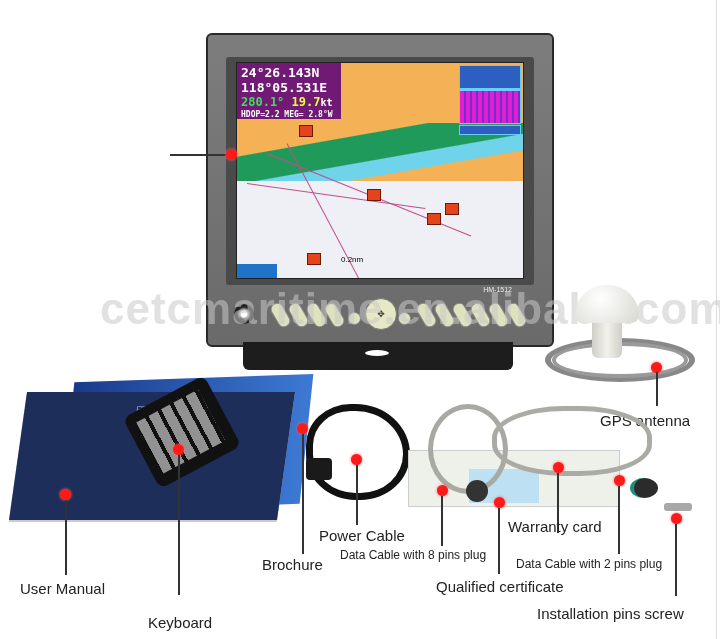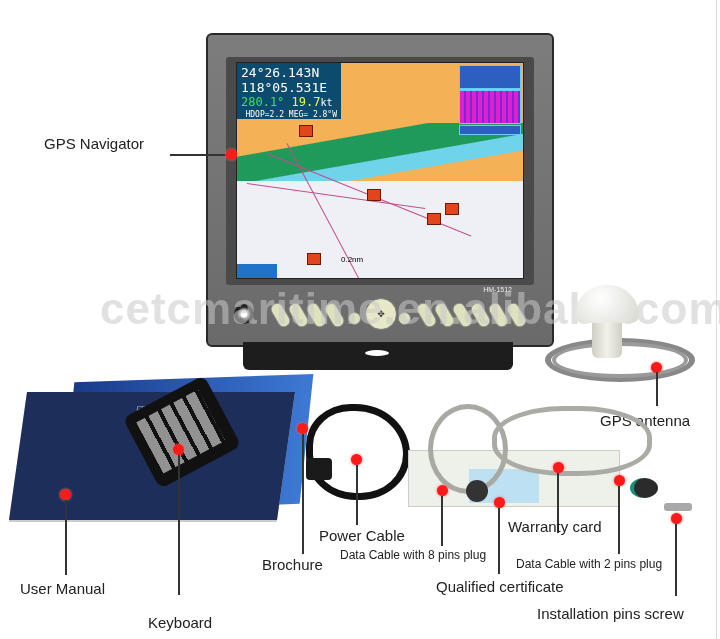--- a/index.html
+++ b/index.html
@@ -9,26 +9,26 @@
   .label.small{font-size:12px;}
   .dot{position:absolute;width:11px;height:11px;border-radius:50%;background:#ff1a1a;box-shadow:0 0 3px #f66;}
   .vline{position:absolute;width:2px;background:#333;}
   .hline{position:absolute;height:2px;background:#333;}
   
   #monitor{left:206px;top:33px;width:344px;height:310px;background:linear-gradient(#7d7d7d,#6a6a6a);border:2px solid #2a2a2a;border-radius:6px;}
   #bezel-inner{left:18px;top:22px;width:308px;height:228px;background:#4a4a4a;border-radius:3px;}
   #screen{left:236px;top:62px;width:286px;height:215px;background:#f4b156;overflow:hidden;border:1px solid #222;}
   #screen .sea{position:absolute;left:0;top:70px;width:286px;height:145px;background:#eef0f6;}
   #screen .coast{position:absolute;left:0;top:60px;width:286px;height:60px;background:linear-gradient(170deg,transparent 30%,#1f9a5a 31%,#1f9a5a 55%,#6fd3ea 56%,#6fd3ea 70%,transparent 71%);}
-  #screen .infobox{position:absolute;left:0;top:0;width:104px;height:56px;background:#0c4a6e;color:#fff;font-family:"DejaVu Sans Mono",monospace;font-weight:normal;padding:2px 4px;box-sizing:border-box;}
+  #screen .infobox{position:absolute;left:0;top:0;width:104px;height:56px;background:#701a75;color:#fff;font-family:"DejaVu Sans Mono",monospace;font-weight:bold;padding:2px 4px;box-sizing:border-box;}
   .infobox .lat,.infobox .lon{font-size:13px;line-height:15px;}
   .infobox .row{font-size:12px;line-height:14px;}
   .infobox .hdg{color:#3ee05a;}
   .infobox .spd{color:#eaff3c;}
-  .infobox .hdop{font-size:8px;line-height:10px;text-align:right;}
+  .infobox .hdop{font-size:8px;line-height:10px;}
   #screen .panel{position:absolute;right:2px;width:60px;background:#2c5fc0;border:1px solid #6cf;}
   #screen .p1{top:2px;height:22px;}
   #screen .p2{top:27px;height:32px;background:repeating-linear-gradient(90deg,#e020d0 0 4px,#7a2ad0 4px 6px);}
   #screen .p3{top:62px;height:8px;}
   #screen .marker{position:absolute;width:12px;height:10px;background:#e2451b;border:1px solid #6a1a00;}
   #screen .scale{position:absolute;left:104px;top:192px;font-size:8px;color:#000;}
   #screen .route{position:absolute;height:1px;background:#c24c8a;transform-origin:left;}
   #screen .botbox{position:absolute;left:0;bottom:0;width:40px;height:14px;background:#1f73c9;}
   
   #keypad{left:226px;top:298px;width:300px;height:34px;}
@@ -117,21 +117,20 @@
   <div class="key" style="left:284px"></div>
 </div>
 
 <div id="stand" class="abs">
     <div class="slot"></div>
   </div>
 
 <div id="watermark" class="abs">cetcmaritime.en.alibaba.com</div>
 
 <div class="label" style="left:44px;top:133px;text-align:center;line-height:22px">
-  <div>GPS Navigator</div>
 </div>
 <div class="hline" style="left:170px;top:154px;width:62px"></div>
 <div class="dot" style="left:226px;top:149px"></div>
 
 <div id="antenna-coil" class="abs"></div>
 <div id="antenna-coil2" class="abs"></div>
 <div id="antenna-stem" class="abs"></div>
 <div id="antenna-dome" class="abs"></div>
 <div class="dot" style="left:651px;top:362px"></div>
 <div class="vline" style="left:656px;top:372px;height:34px"></div>

